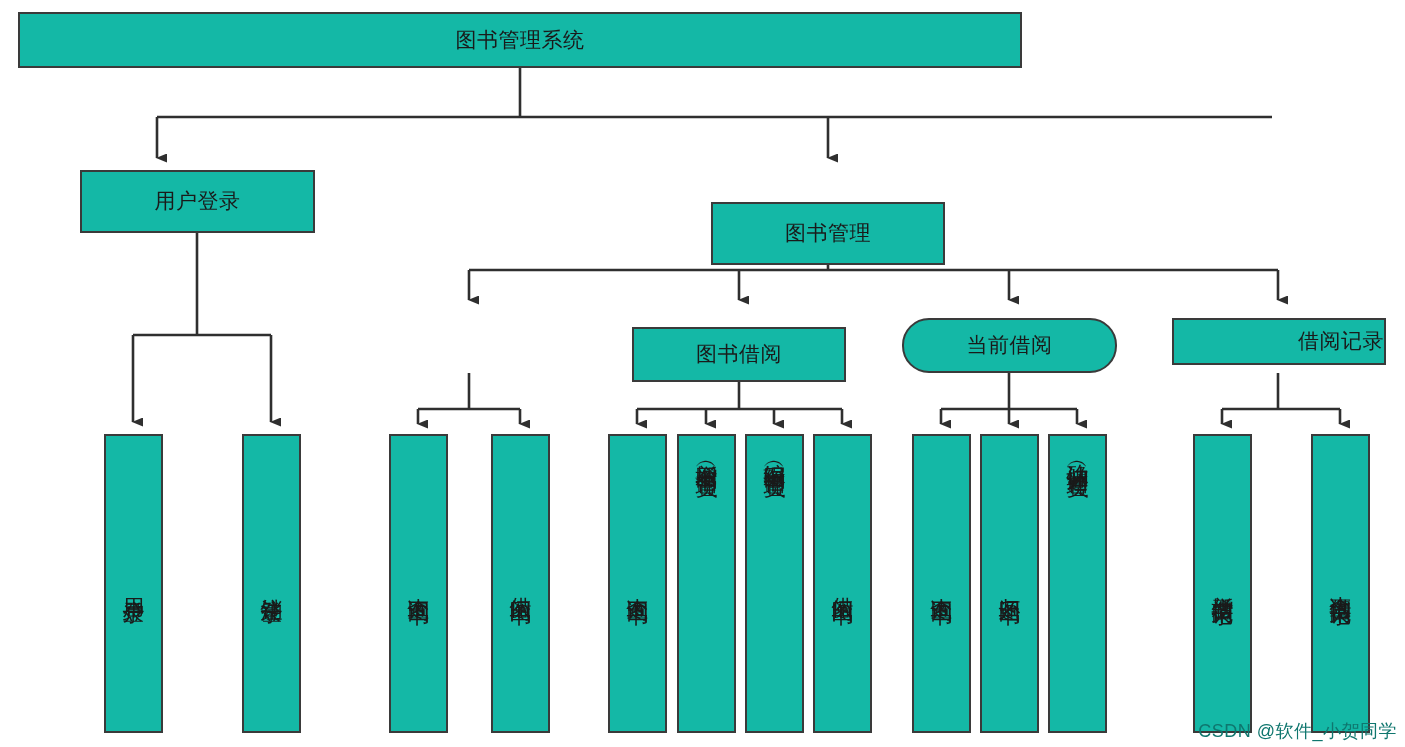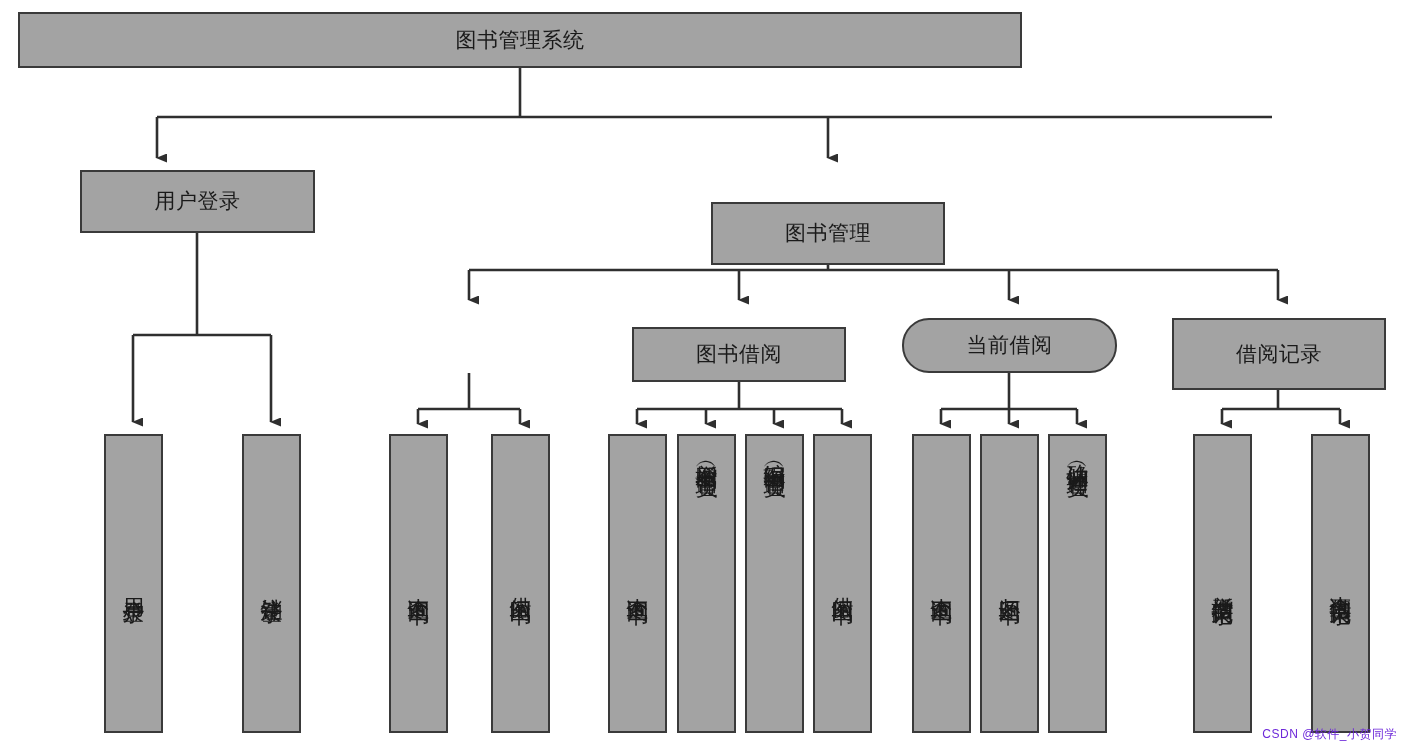--- a/index.html
+++ b/index.html
@@ -17,21 +17,21 @@
   #diagram-root {
     position: absolute;
     left: 0; top: 0;
     width: 1405px;
     height: 747px;
   }
   .node-box {
     position: absolute;
     box-sizing: border-box;
     border: 2px solid #3a3a3a;
-    background: #a3a3a3;
+    background: #14b8a6;
     display: flex;
     align-items: center;
     justify-content: center;
   }
   .node-label {
     color: #1a1a1a;
     text-align: center;
     line-height: 1.18;
     white-space: pre-wrap;
   }
@@ -61,22 +61,22 @@
     position: absolute;
     left: 0; top: 0;
     width: 1405px;
     height: 747px;
     pointer-events: none;
   }
   .watermark {
     position: absolute;
     right: 8px;
     bottom: 4px;
-    font-size: 12px;
-    color: #6d28d9;
+    font-size: 18px;
+    color: #0f766e;
     white-space: nowrap;
     letter-spacing: 0.5px;
   }
 </style>
 </head>
 <body>
 
 <div id="diagram-root">
 
   <svg class="connectors" viewBox="0 0 1405 747" xmlns="http://www.w3.org/2000/svg">
@@ -139,21 +139,21 @@
   <div class="node-box" style="left:711px; top:170px; width:234px; height:63px;margin-top:32px;">
     <span class="node-label label-h">图书管理</span>
   </div>
 
   <div class="node-box" style="left:632px; top:327px; width:214px; height:55px;">
     <span class="node-label label-h">图书借阅</span>
   </div>
   <div class="node-box" style="left:902px; top:318px; width:215px; height:55px;border-radius:27px;">
     <span class="node-label label-h">当前借阅</span>
   </div>
-  <div class="node-box" style="left:1172px; top:318px; width:214px; height:72px;">
+  <div class="node-box" style="left:1172px; top:318px; width:214px; height:47px;justify-content:flex-end;">
     <span class="node-label label-h">借阅记录</span>
   </div>
 
   <div class="node-box leaf-box centered" style="left:104px; top:434px; width:59px; height:299px;">
     <span class="node-label label-v">用户登录</span>
   </div>
   <div class="node-box leaf-box centered" style="left:242px; top:434px; width:59px; height:299px;">
     <span class="node-label label-v">注销登录</span>
   </div>
 

